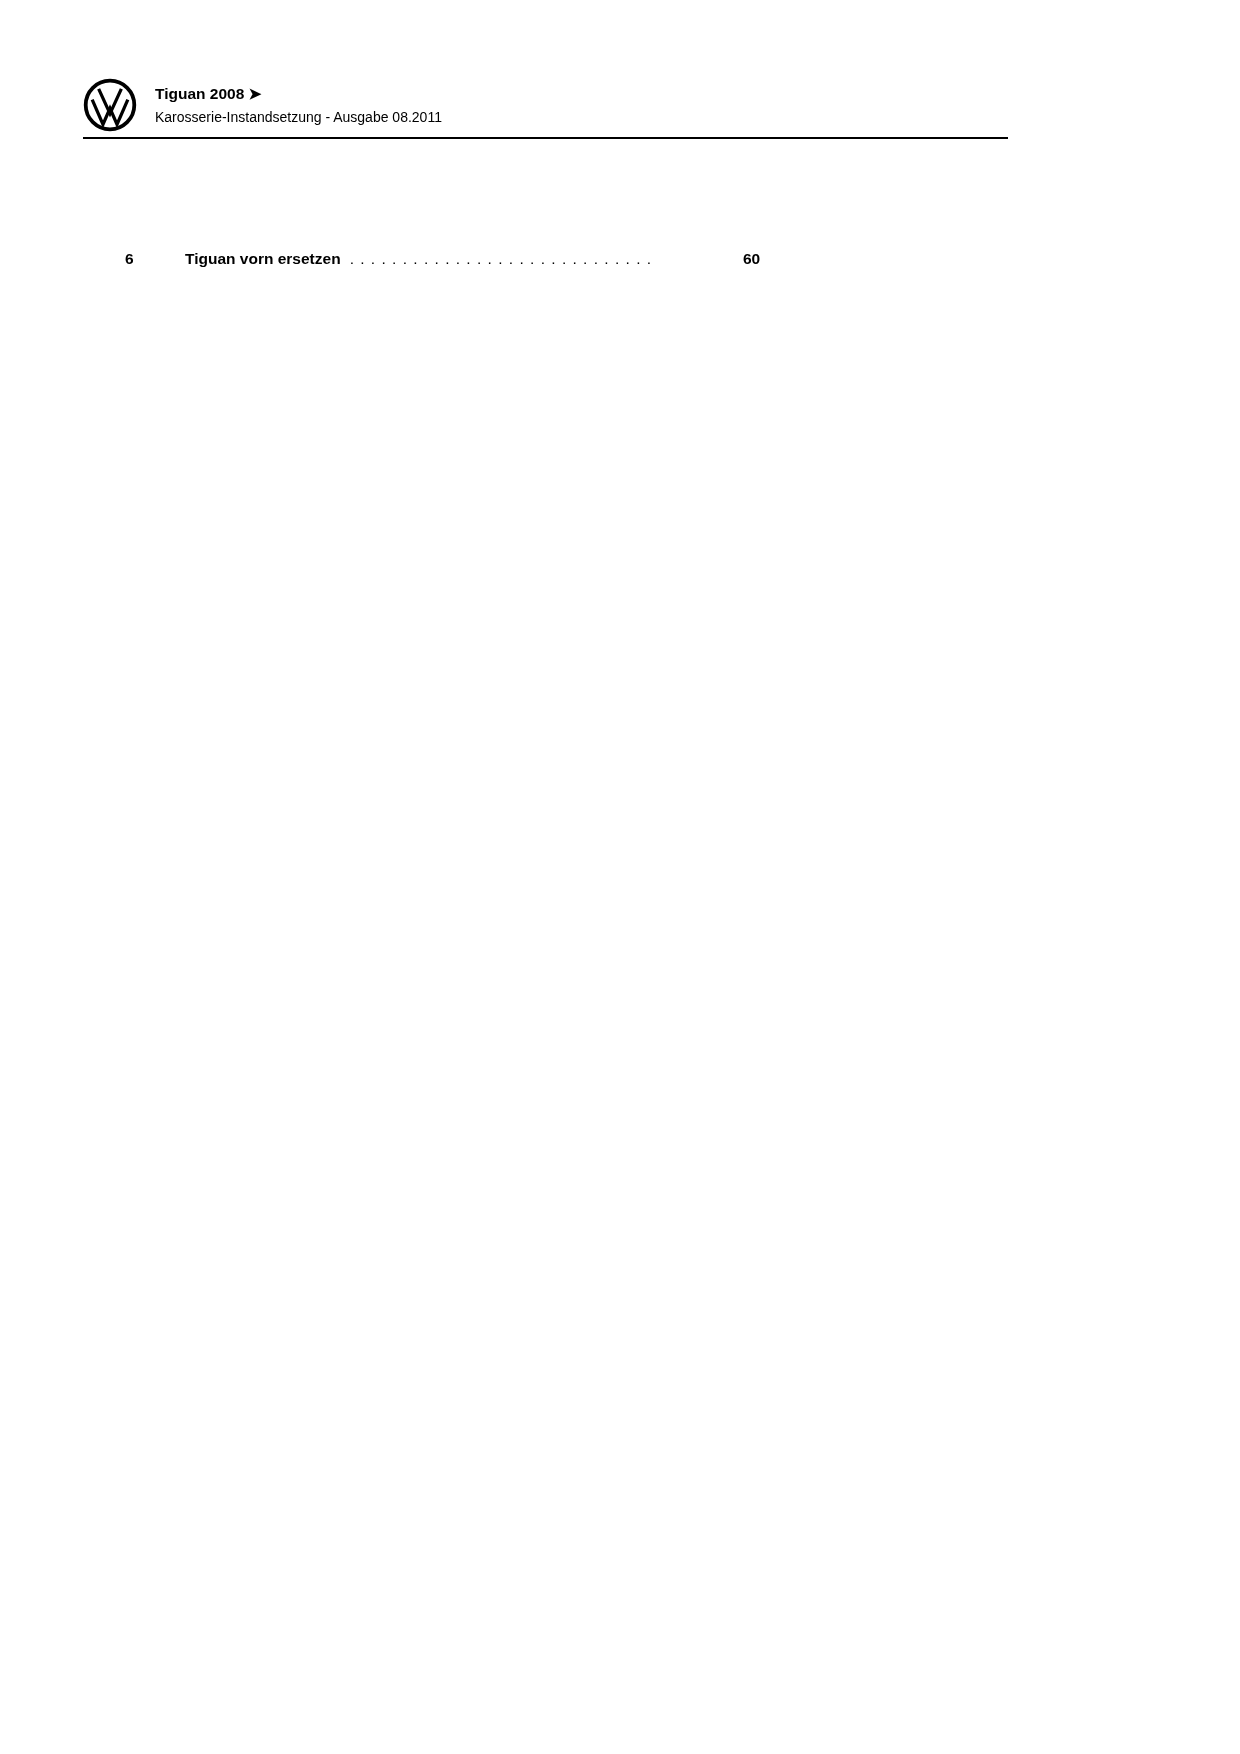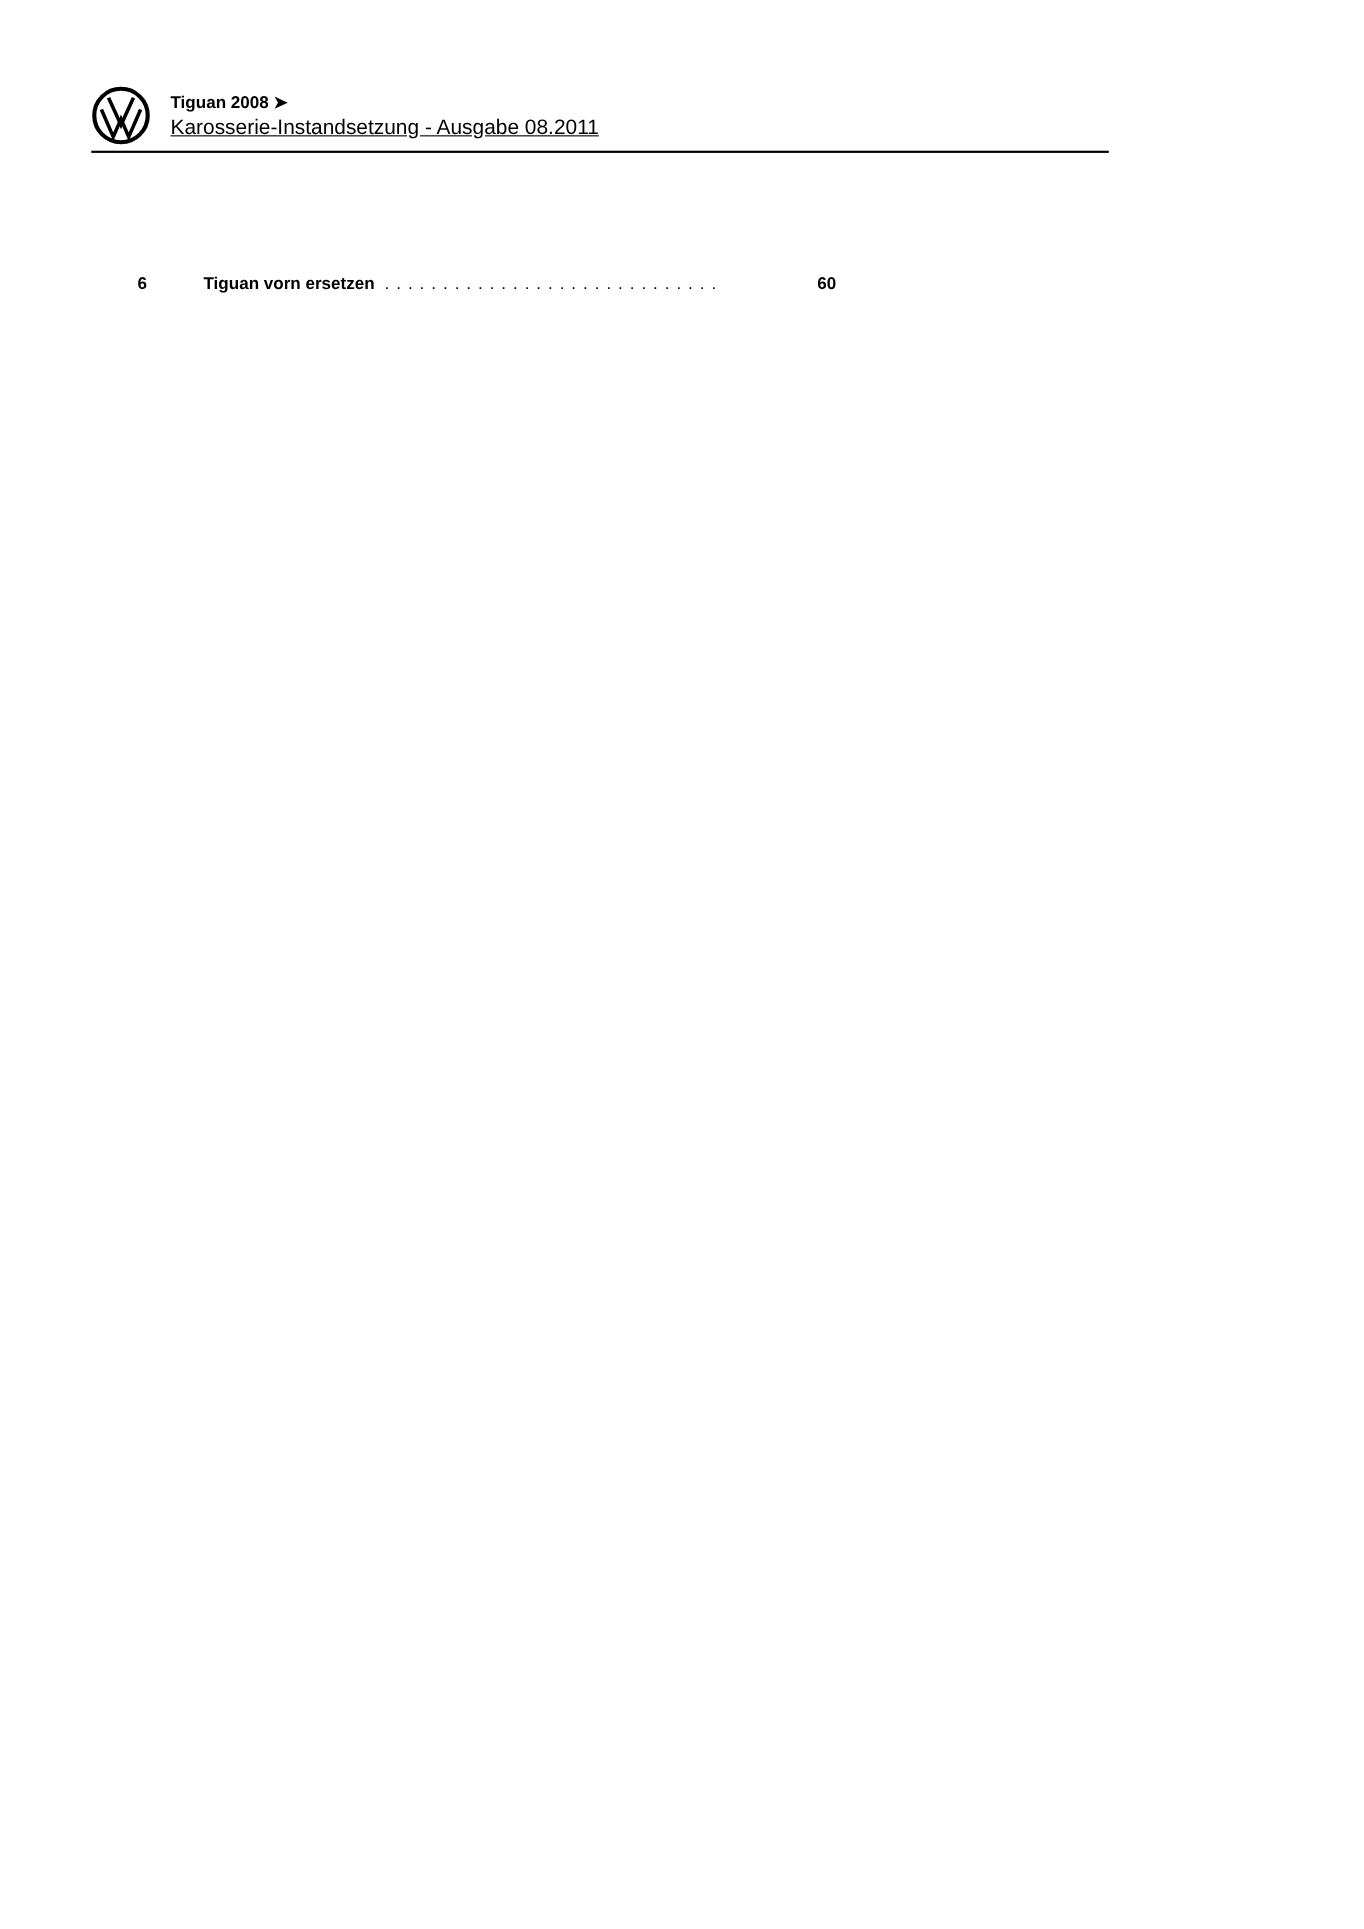--- a/index.html
+++ b/index.html
@@ -13,21 +13,21 @@
   .page {
     width:1240px; height:1754px;
     padding:78px 232px 62px 83px;
     display:flex; flex-direction:column;
   }
 
   
   .header { display:flex; align-items:center; gap:18px; }
   .logo { width:54px; height:54px; flex:none; }
   .header-text .model { font-weight:bold; font-size:15.5px; line-height:18px; }
-  .header-text .subtitle { font-size:19px; line-height:18px; margin-top:5px;text-decoration:underline; }
+  .header-text .subtitle { font-size:14px; line-height:18px; margin-top:5px; }
   .header-rule { border-top:2px solid #000; margin-top:5px; }
 
   
   .toc { margin-top:22px; padding-right:33px; }
   .toc-row { display:flex; align-items:baseline; line-height:23px; font-size:15.5px; }
   .toc-row .num   { width:60px; flex:none; margin-left:42px; }
   .toc-row .title { flex:none; }
   .toc-row .dots  { flex:1; overflow:hidden; white-space:nowrap; margin:0 2px 0 9px; font-weight:normal; }
   .toc-row .dots::after {
     letter-spacing:1px;

